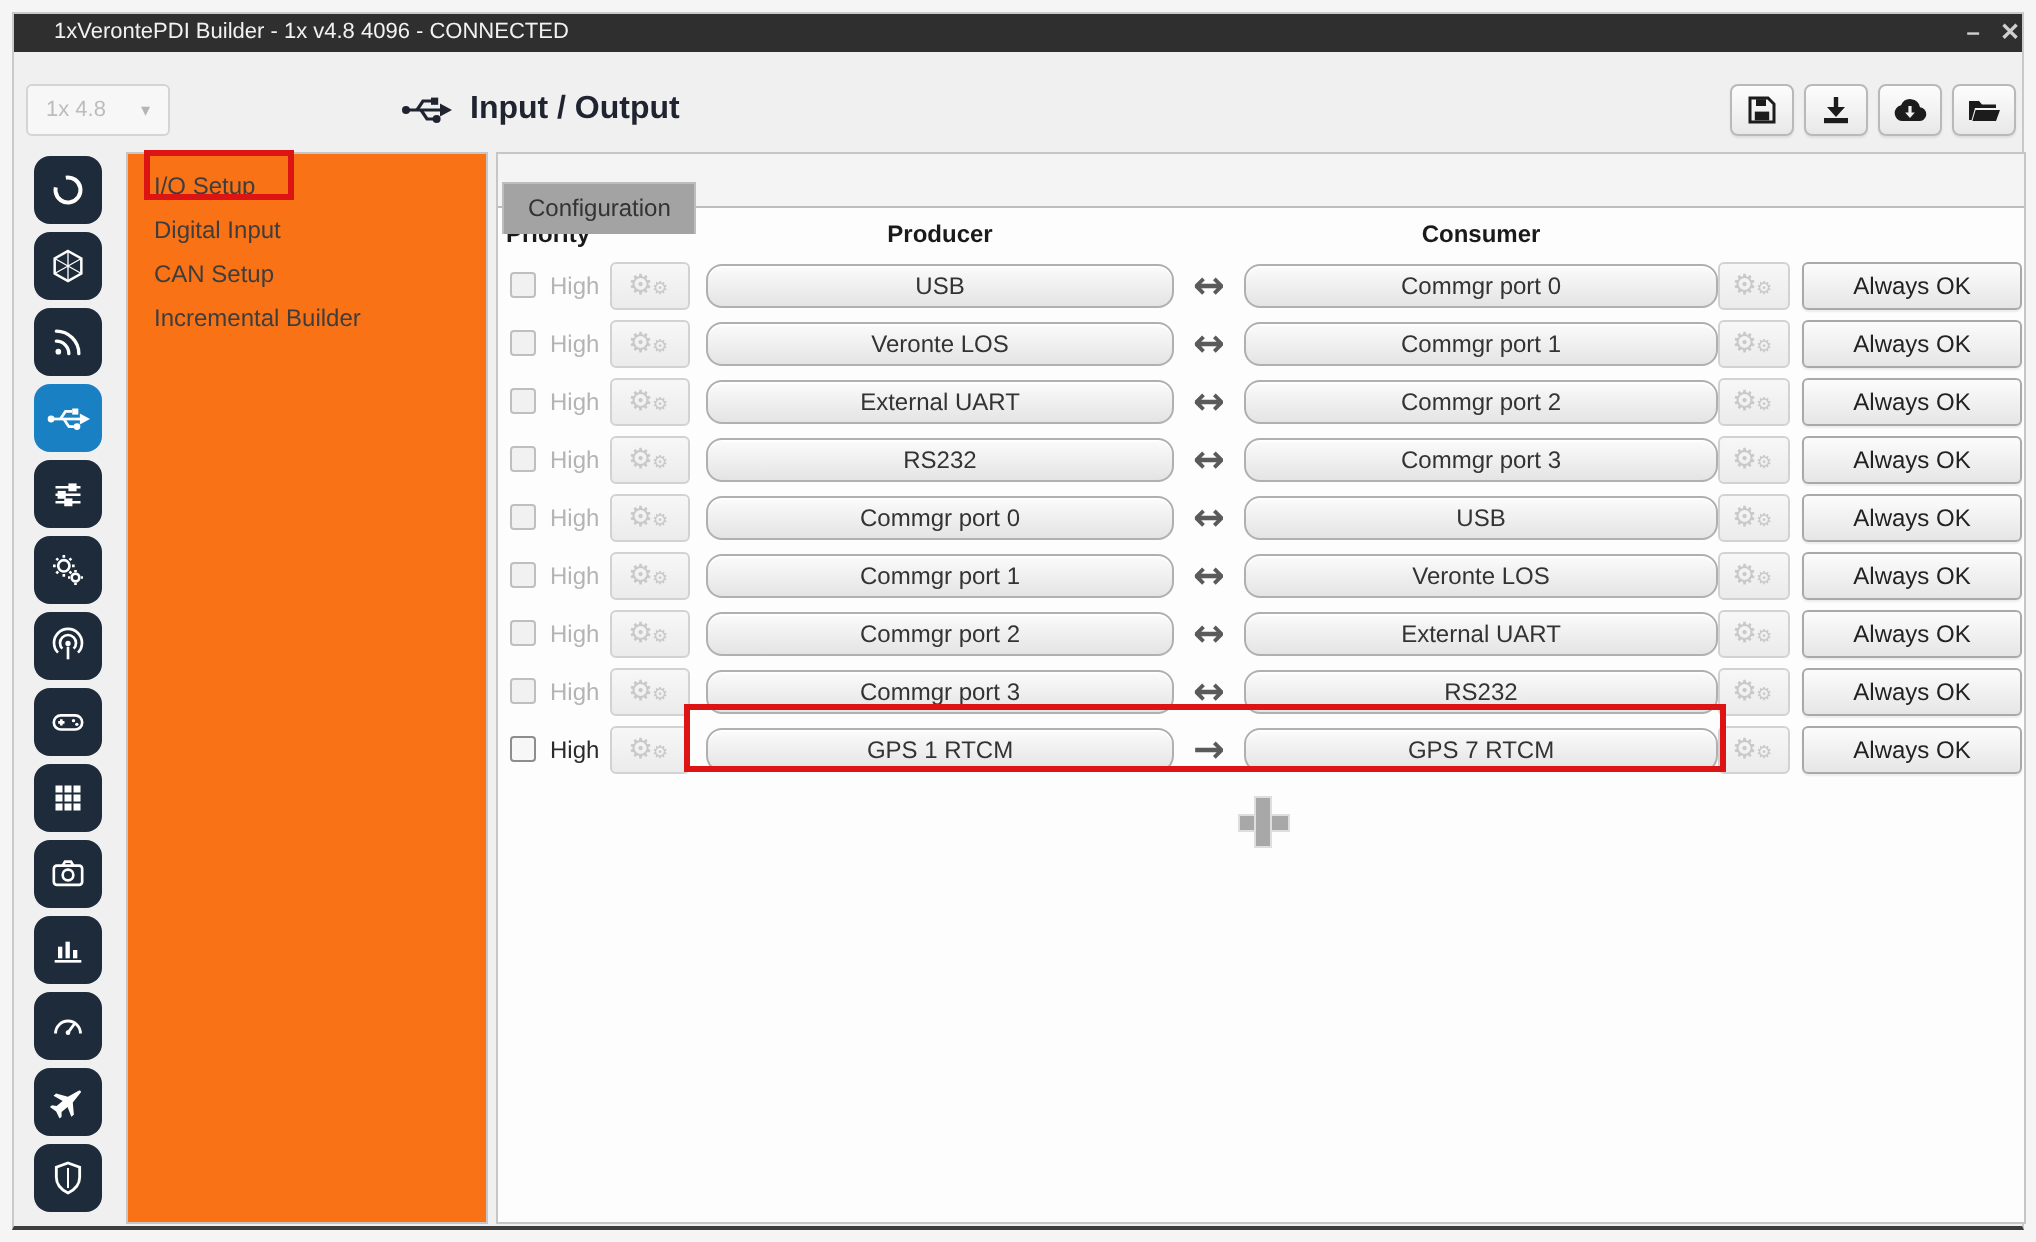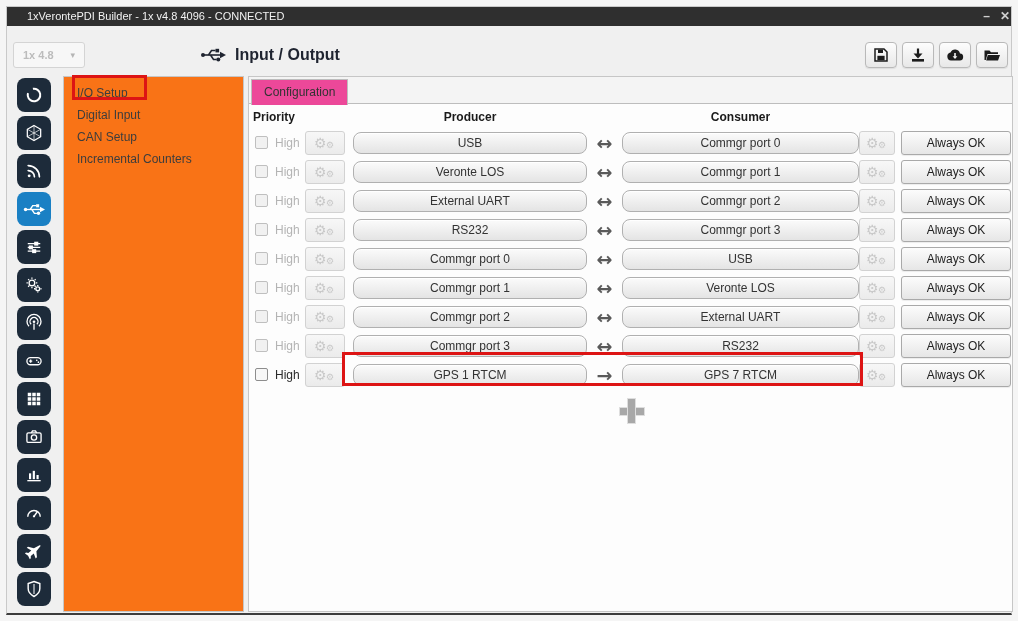--- a/index.html
+++ b/index.html
@@ -14,21 +14,21 @@
     background:#2f2f2f; color:#f2f2f2; font-size:11px; line-height:19px;
     padding-left:20px; z-index:10; }
   .win-controls { position:absolute; right:8px; top:7px; height:19px; display:flex;
     gap:10px; align-items:center; z-index:11; }
   .win-btn { color:#cfcfcf; font-size:12px; font-weight:bold; line-height:19px; cursor:default; }
 
   
   .version-select { position:absolute; left:13px; top:42px; width:72px; height:26px;
     background:#f7f7f7; border:1px solid #d4d4d4; border-radius:3px; display:flex;
     align-items:center; justify-content:space-between; padding:0 9px; z-index:5; }
-  .version-select .vlabel { color:#bcbcbc; font-size:11px; font-weight:bold; }
+  .version-select .vlabel { color:#bcbcbc; font-size:11px; font-weight:normal; }
   .version-select .caret { color:#b5b5b5; font-size:9px; }
 
   .header-title { position:absolute; left:200px; right:200px; top:42px; height:26px;
     display:flex; align-items:center; justify-content:flex-start; gap:9px; z-index:4; }
   .header-title .ttl { font-size:16px; font-weight:bold; color:#1f2430; }
 
   .toolbar { position:absolute; right:10px; top:42px; display:flex; gap:5px; z-index:5; }
   .tool-btn { width:32px; height:26px; border:1px solid #b9b9b9; border-radius:4px;
     background:linear-gradient(#fdfdfd,#e8e8e8); display:flex; align-items:center;
     justify-content:center; box-shadow:0 1px 1px rgba(0,0,0,.08); }
@@ -42,22 +42,22 @@
 
   
   .nav-panel { position:absolute; left:63px; top:76px; width:181px; height:536px;
     background:#f97316; border:1px solid #c6c6c6; padding-top:5px; }
   .nav-item { height:22px; line-height:22px; padding-left:13px; font-size:12px; color:#3d3d3d; }
 
   
   .content-panel { position:absolute; left:248px; top:76px; width:765px; height:536px;
     background:#fdfdfd; border:1px solid #c6c6c6; }
   .tabstrip { position:relative; height:27px; border-bottom:1px solid #bdbdbd; background:#f4f4f4; }
-  .tab { position:absolute; left:2px; top:2px; height:26px; padding:0 12px;
-    background:#ec4899; border:1px solid #bdbdbd; border-bottom:none; font-size:12px;
+  .tab { position:absolute; left:2px; top:14px; height:26px; padding:0 12px;
+    background:#a3a3a3; border:1px solid #bdbdbd; border-bottom:none; font-size:12px;
     color:#333; line-height:24px; }
 
   .table-head { display:grid; grid-template-columns:18px 34px 48px 234px 35px 237px 42px 110px;
     padding:6px 4px 2px 4px; }
   .th { font-size:12px; font-weight:bold; color:#1a1a1a; }
   .th.producer, .th.consumer { text-align:center; }
 
   .rows { padding:2px 4px 0 4px; }
   .row { display:grid; grid-template-columns:18px 34px 48px 234px 35px 237px 42px 110px;
     align-items:center; height:29px; }
@@ -279,21 +279,21 @@
       <path d="M12 3 L19 5.5 V11.5 C19 16 16 19 12 21 C8 19 5 16 5 11.5 V5.5 Z"></path>
       <path d="M12 6 V18" stroke-width="1.2"></path>
     </svg>
   </div>
 </div>
 
 <div class="nav-panel">
   <div class="nav-item">I/O Setup</div>
   <div class="nav-item">Digital Input</div>
   <div class="nav-item">CAN Setup</div>
-  <div class="nav-item">Incremental Counters</div>
+  <div class="nav-item">Incremental Builder</div>
 </div>
 
 <div class="content-panel">
   <div class="tabstrip">
     <div class="tab">Configuration</div>
   </div>
   <div class="table-head">
     <div class="th" style="grid-column:1 / span 3">Priority</div>
     <div class="th producer" style="grid-column:4">Producer</div>
     <div class="th" style="grid-column:5"></div>

